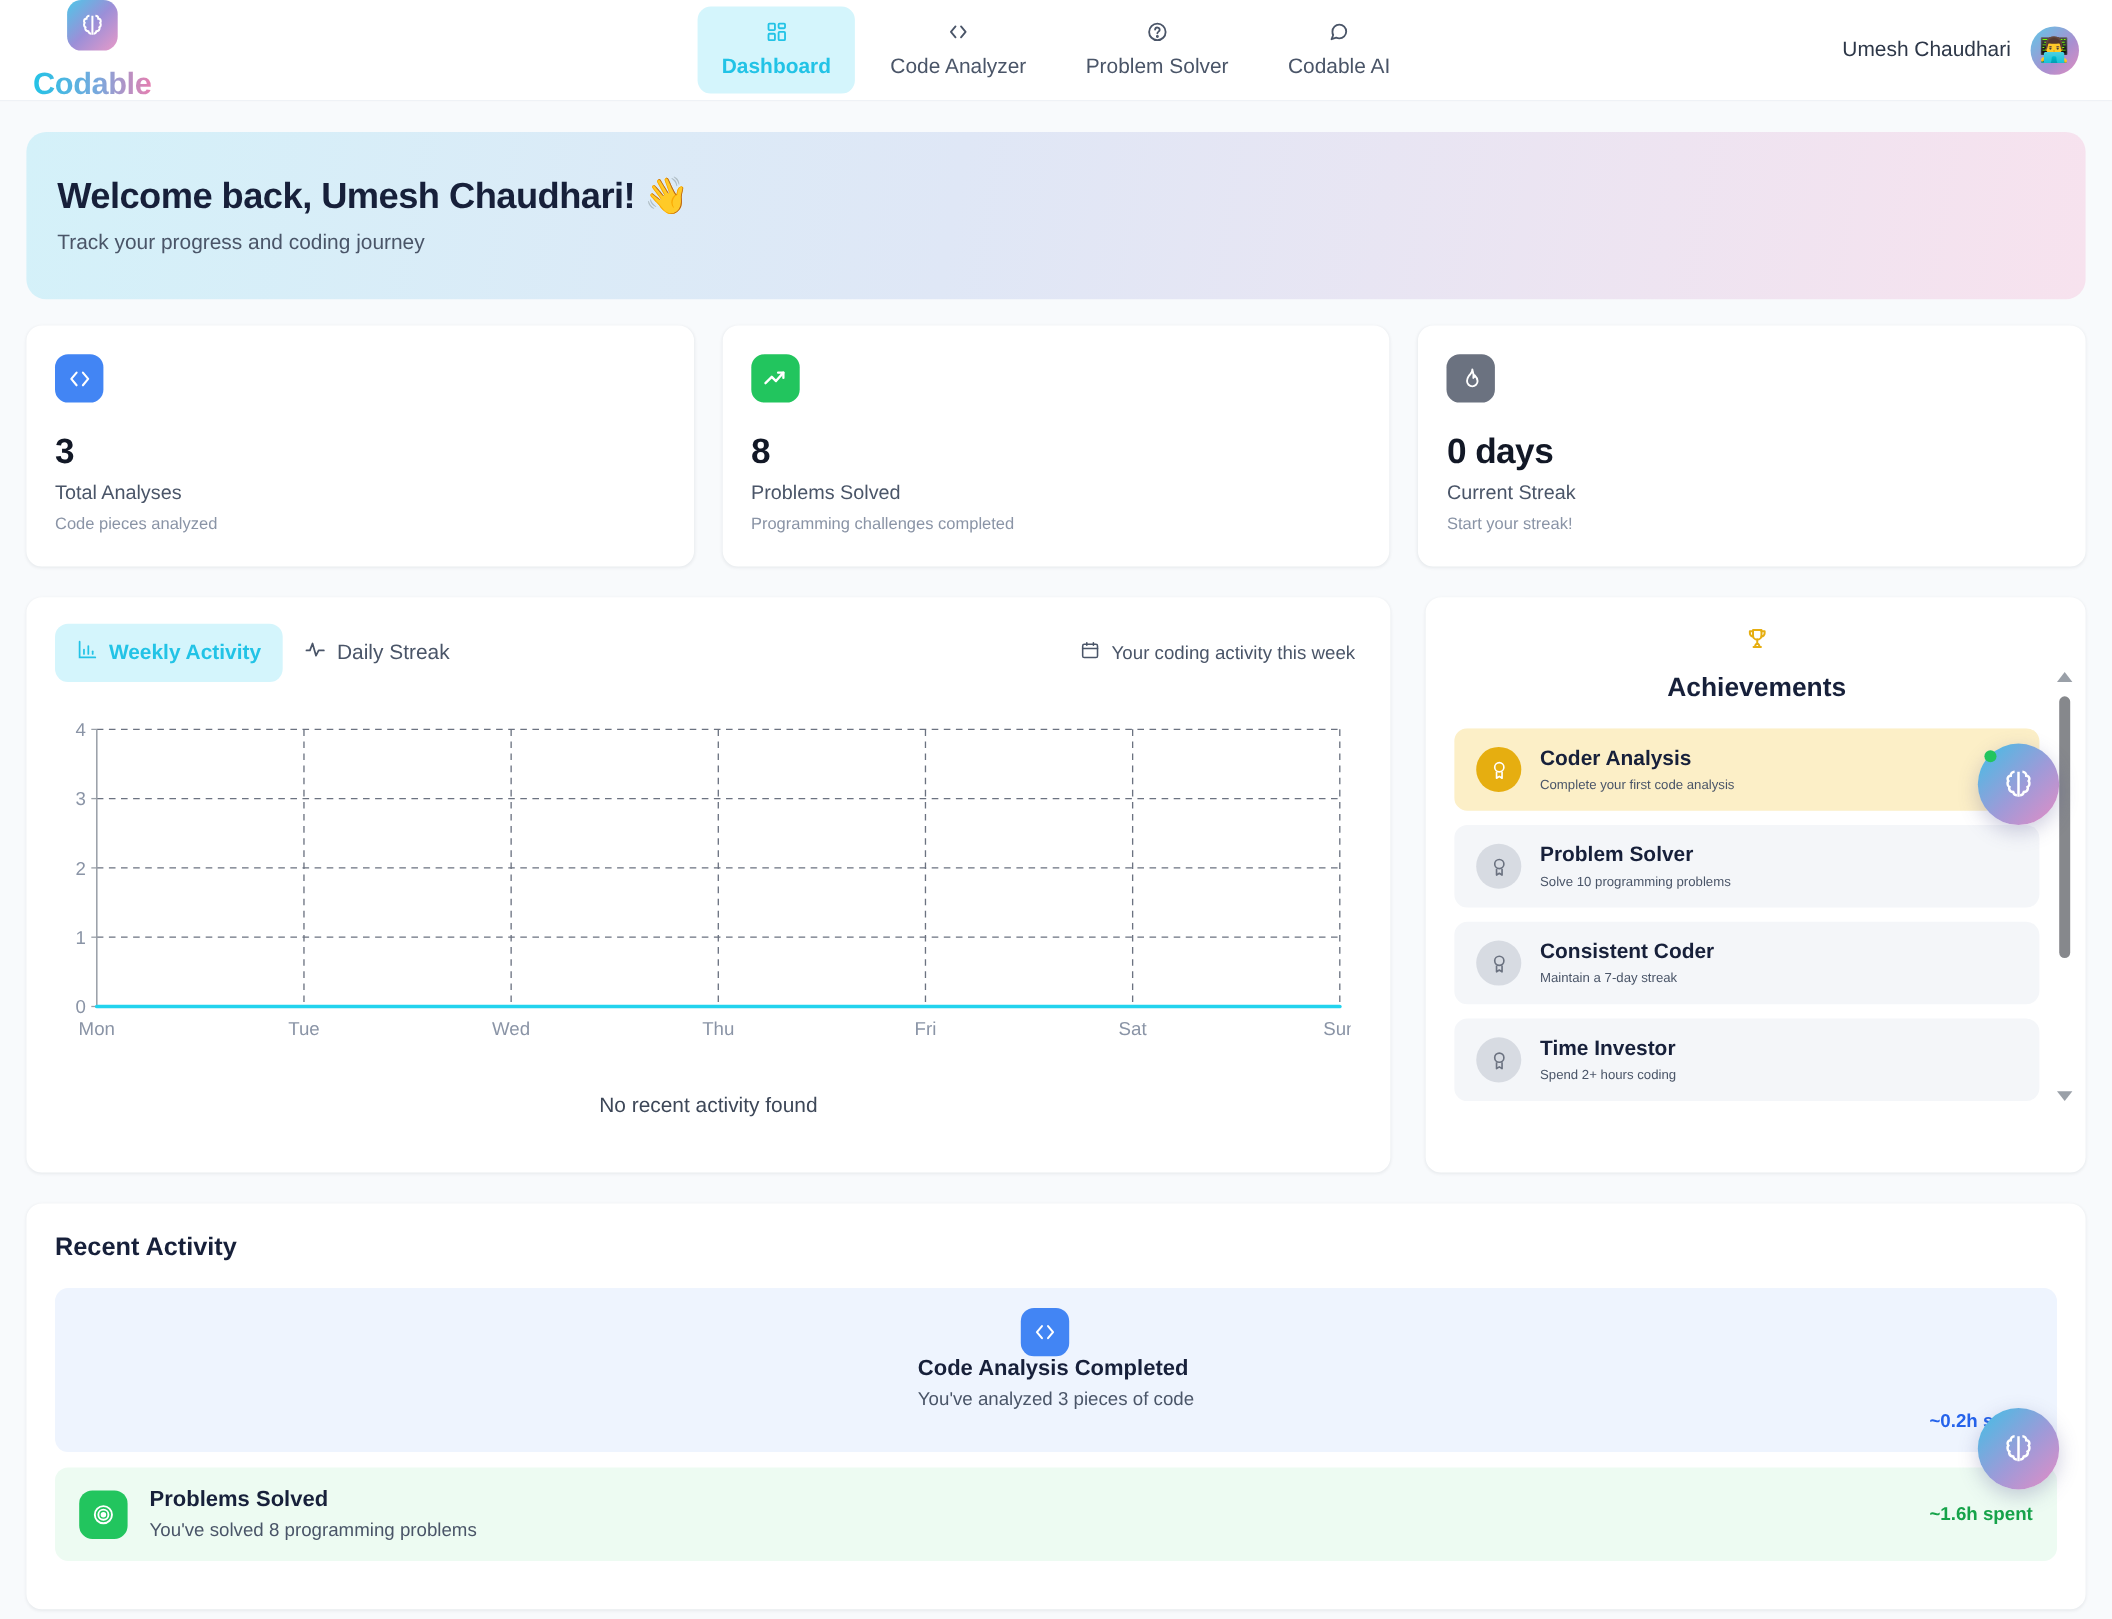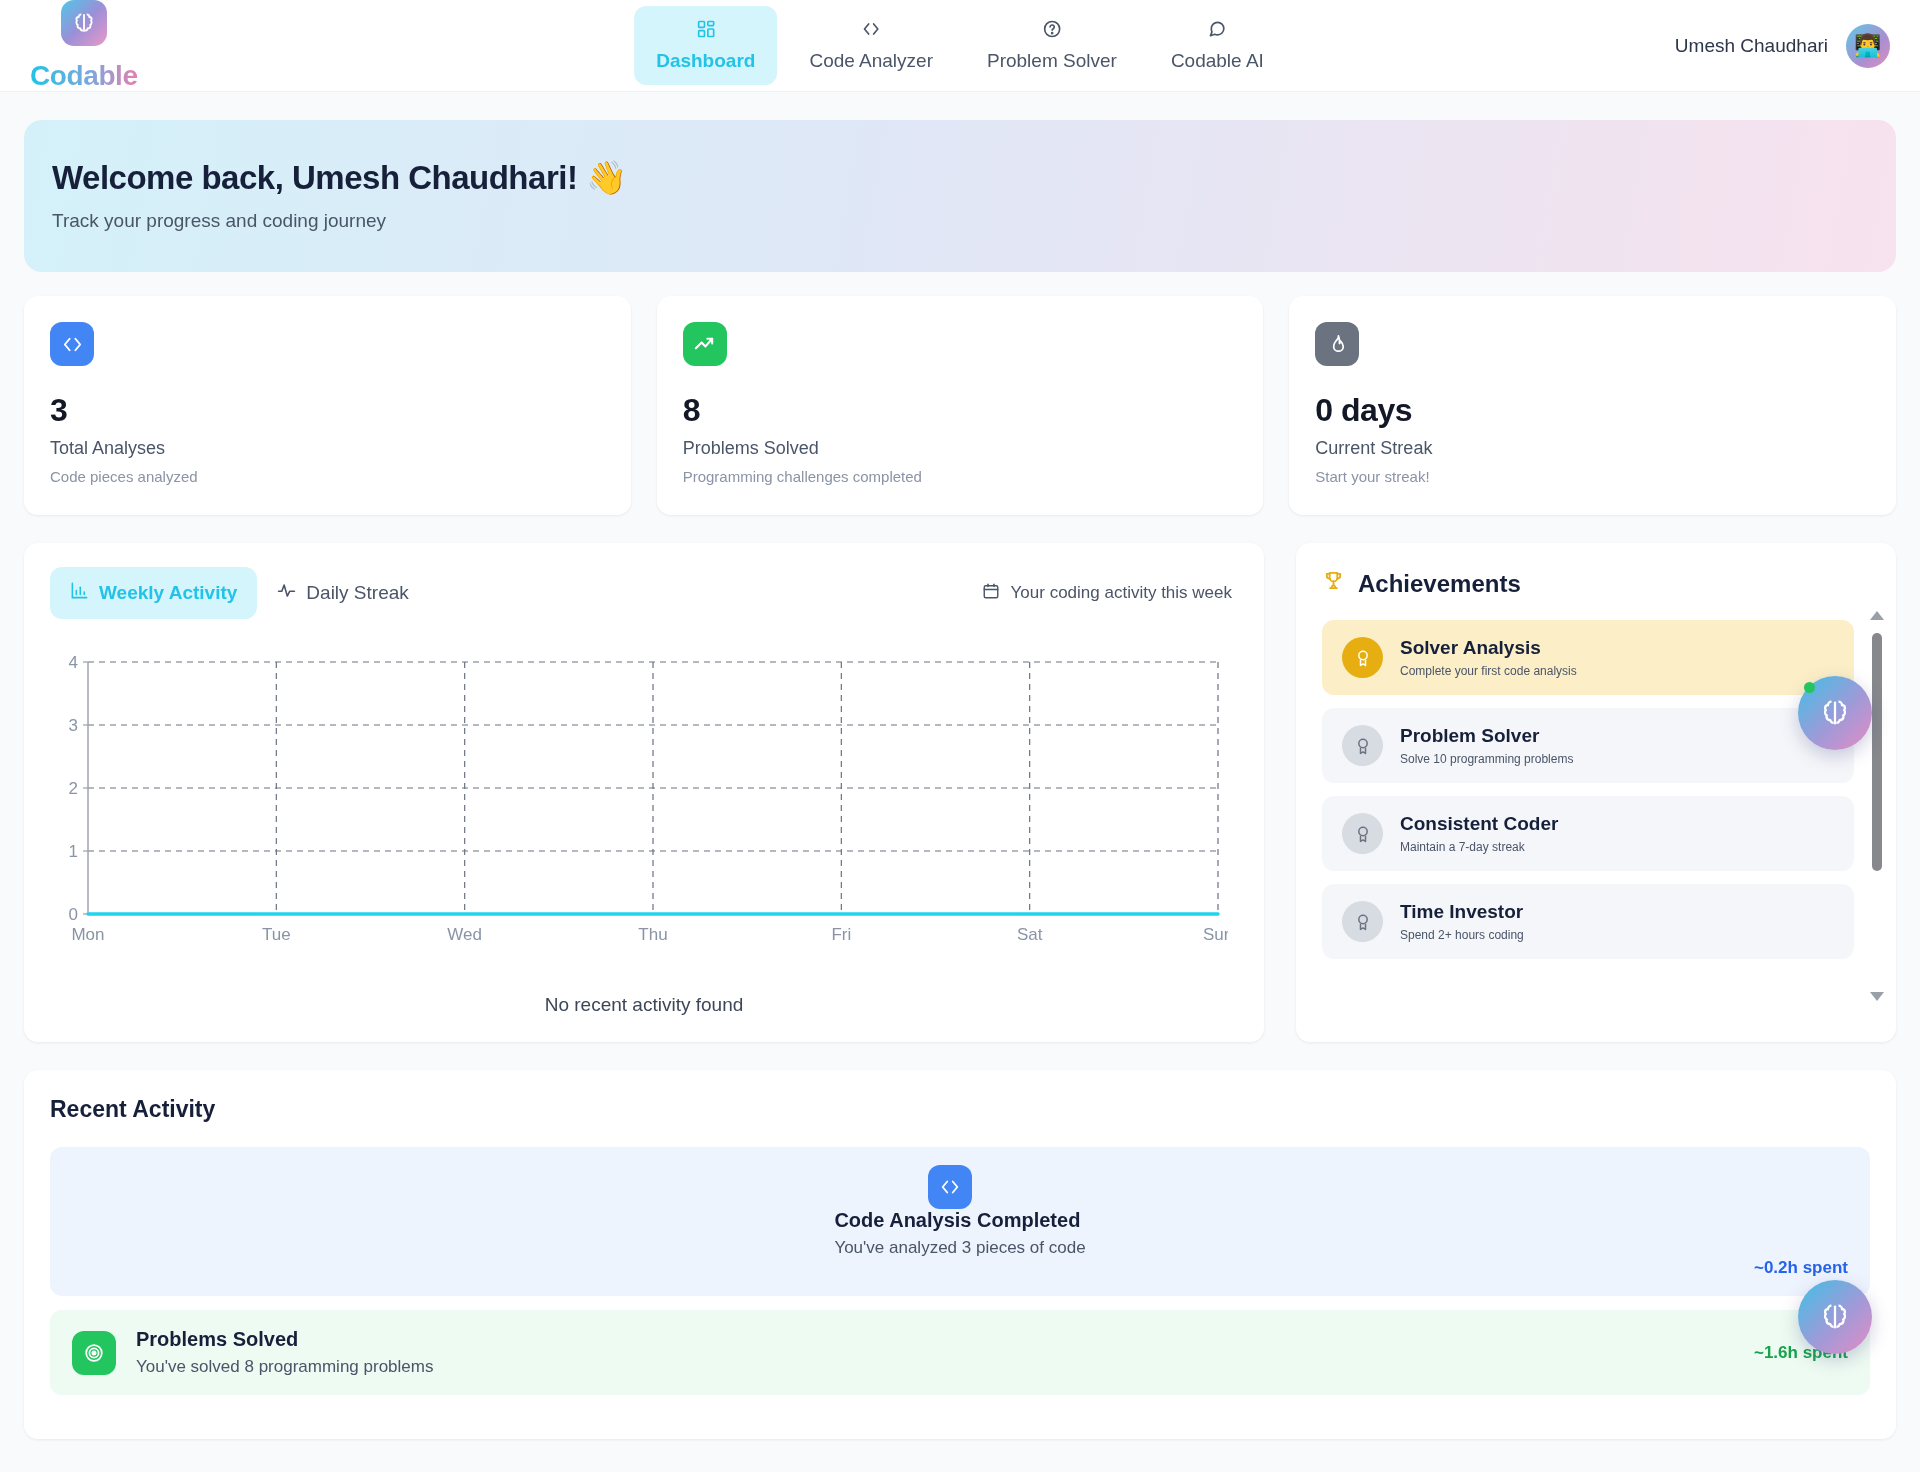--- a/index.html
+++ b/index.html
@@ -113,20 +113,21 @@
     width: 600px; flex: 0 0 600px;
     background: #fff; border-radius: 14px;
     box-shadow: 0 1px 3px rgba(16,24,40,.07);
     padding: 26px 24px 22px 26px;
     position: relative; overflow: hidden;
   }
   .ach-title {
     display: flex; align-items: center; gap: 13px;
     font-size: 24px; font-weight: bold; color: #17203a;
     margin-bottom: 22px;
+    flex-direction: column;
   }
   .ach-scroll {
     height: 382px; overflow: hidden; position: relative;
     padding-right: 18px;
   }
   .ach-item {
     display: flex; align-items: center; gap: 17px;
     background: #f4f6f9; border-radius: 12px;
     padding: 17px 20px; margin-bottom: 13px;
   }
@@ -392,21 +393,21 @@
 
       <div class="ach-scroll">
         <div class="ach-item unlocked">
           <div class="ach-badge gold">
             <svg width="20" height="20" viewBox="0 0 24 24" fill="none" stroke="#fff" stroke-width="1.8" stroke-linejoin="round">
               <circle cx="12" cy="9" r="5"></circle>
                 <polyline points="9,14 9,21 12,19 15,21 15,14"></polyline>
             </svg>
           </div>
           <div>
-            <div class="ach-name">Solver Analysis</div>
+            <div class="ach-name">Coder Analysis</div>
             <div class="ach-desc">Complete your first code analysis</div>
           </div>
         </div>
 
         <div class="ach-item">
           <div class="ach-badge">
             <svg width="20" height="20" viewBox="0 0 24 24" fill="none" stroke="#6b7280" stroke-width="1.8" stroke-linejoin="round">
               <circle cx="12" cy="9" r="5"></circle>
                 <polyline points="9,14 9,21 12,19 15,21 15,14"></polyline>
             </svg>

